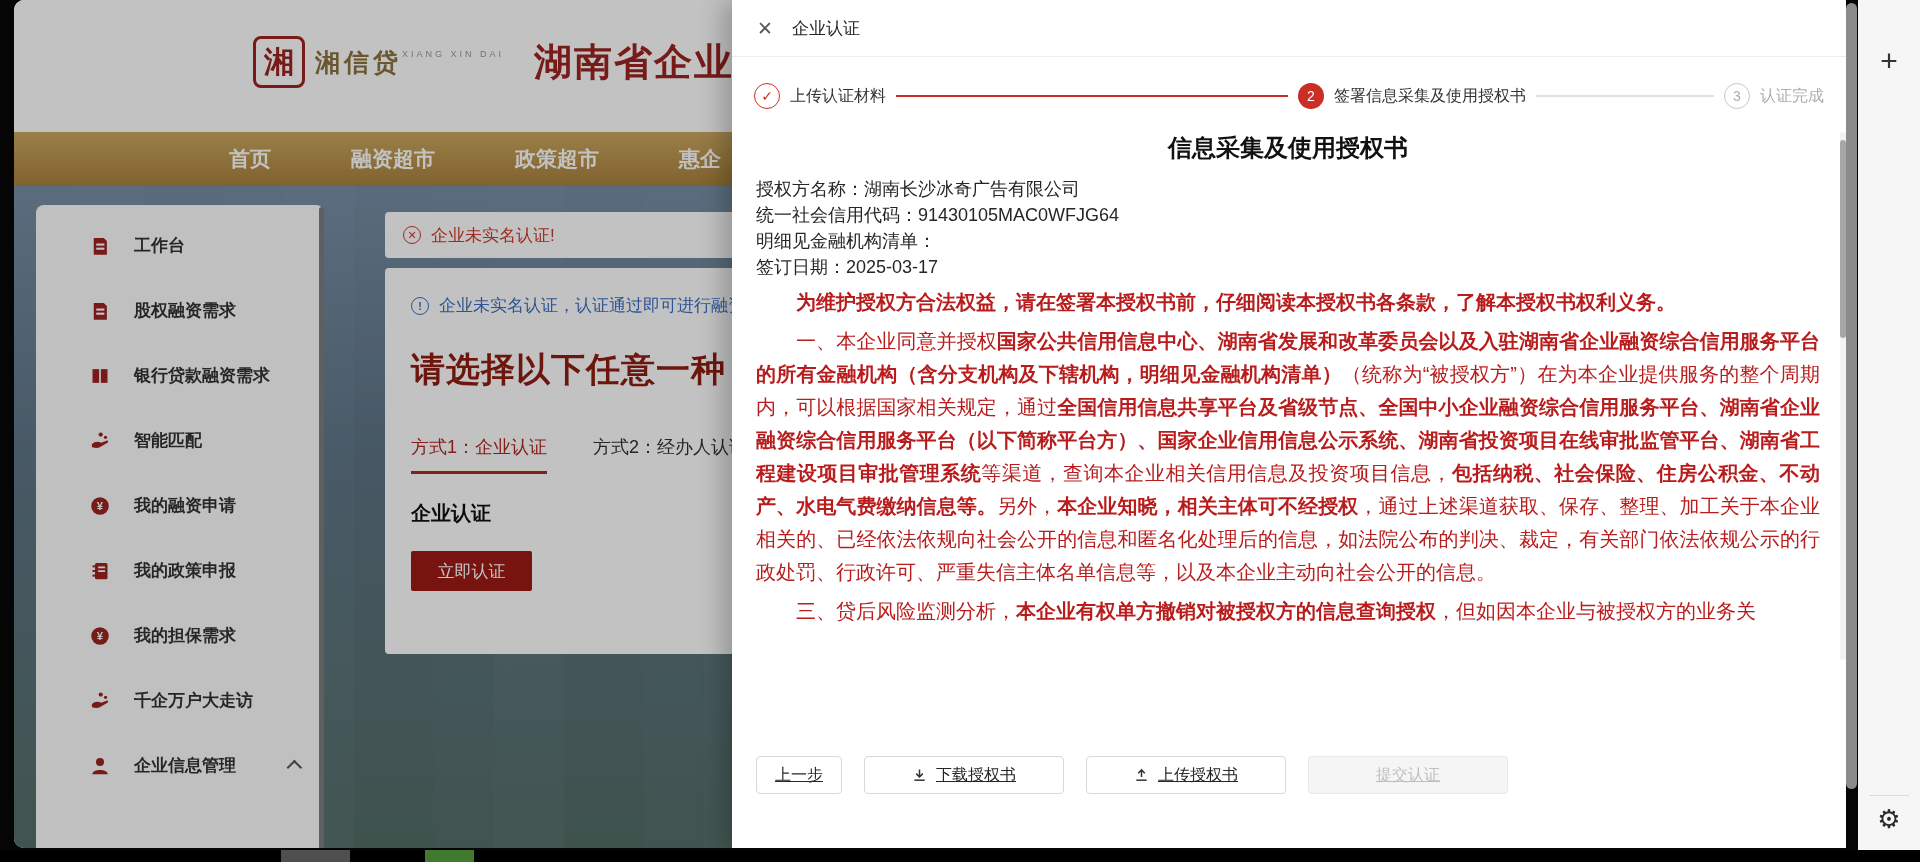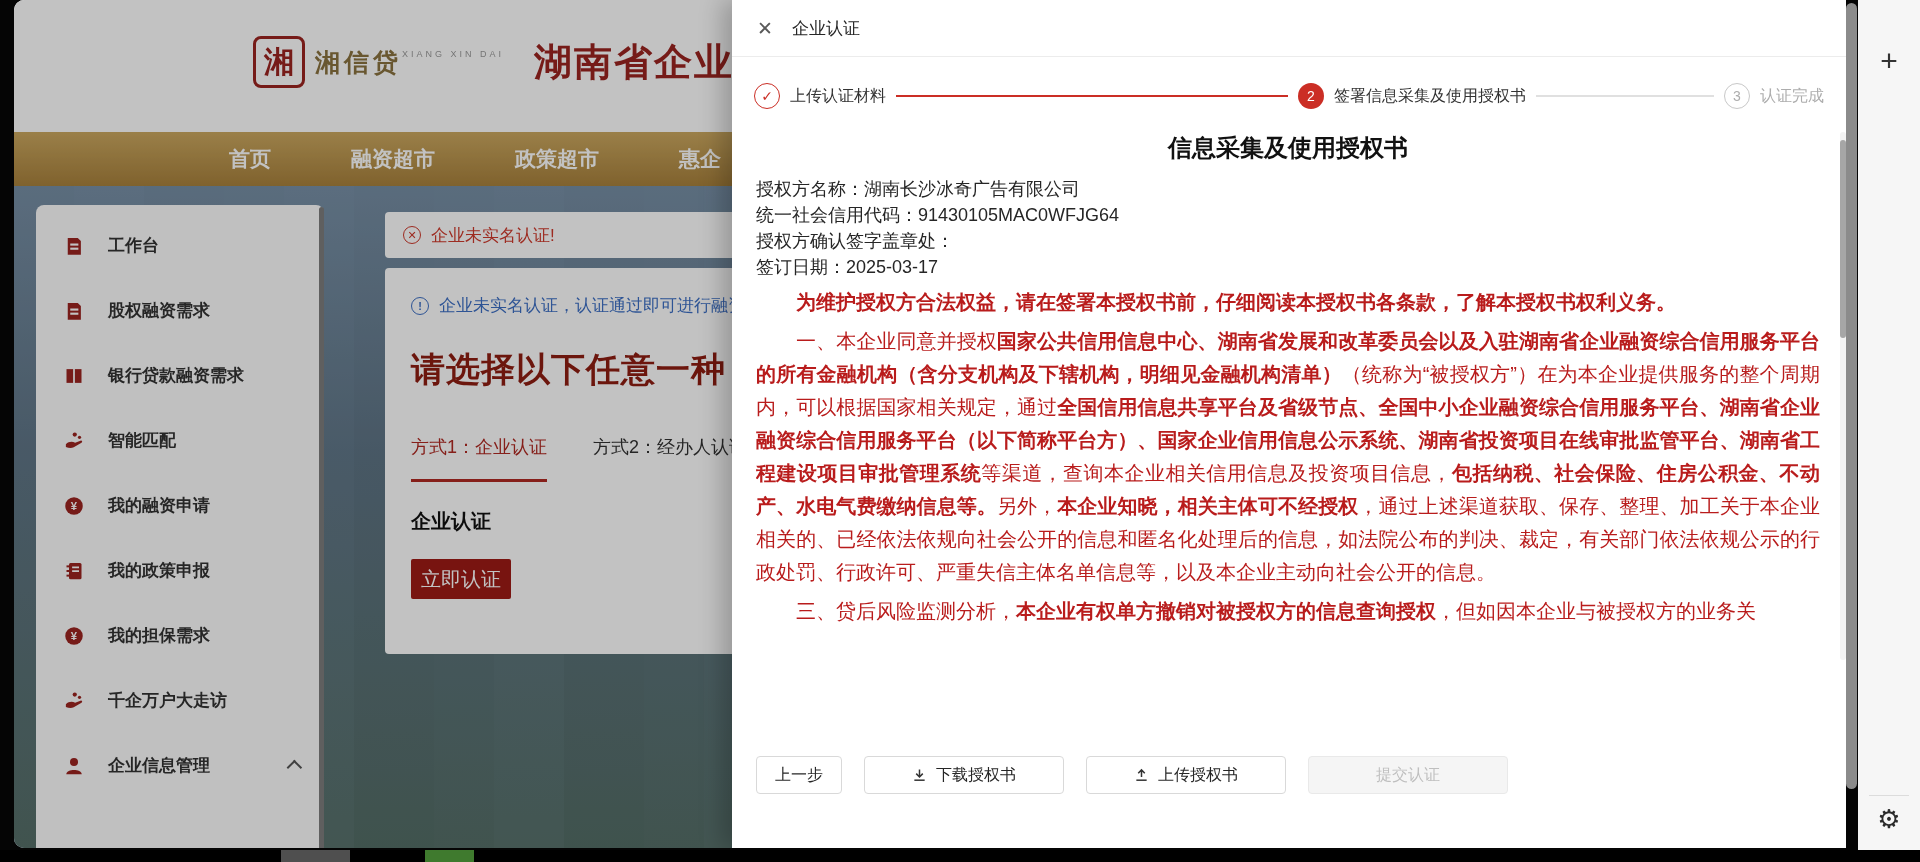--- a/index.html
+++ b/index.html
@@ -29,43 +29,43 @@
   
   .page-body{position:absolute;top:186px;left:0;right:0;height:662px;
     background:
       linear-gradient(180deg,rgba(122,146,168,.9),rgba(96,118,134,.85) 40%,rgba(84,110,96,.8)),
       repeating-linear-gradient(90deg,#5c718a 0 60px,#68809a 60px 130px,#54687e 130px 210px);}
 
   
   .sidebar{position:absolute;left:22px;top:19px;width:288px;height:700px;background:#fdfdfd;
            border-radius:8px 8px 0 0;}
   .sidebar::after{content:"";position:absolute;right:0;top:2px;bottom:2px;width:5px;background:#7d7d7d;border-radius:3px;}
-  .menu{padding-top:8px;}
+  .menu{padding-top:8px;margin-left:26px;}
   .menu-item{height:65px;display:flex;align-items:center;padding:0 22px 0 28px;cursor:pointer;}
   .menu-item .mi-icon{width:20px;height:20px;flex:0 0 20px;display:flex;}
   .menu-item .mi-label{margin-left:24px;font-size:17px;font-weight:700;color:#333;white-space:nowrap;}
   .caret-up{margin-left:auto;width:9px;height:9px;border-left:2px solid #555;border-top:2px solid #555;
             transform:rotate(45deg) translateY(3px);}
 
   
   .content{position:absolute;left:371px;top:26px;width:1000px;}
   .alert-bar{height:46px;background:#fff;border-radius:4px;display:flex;align-items:center;
              padding:0 18px;font-size:17px;color:#cf3a2c;}
   .circle-ico{width:18px;height:18px;border-radius:50%;display:flex;align-items:center;justify-content:center;
               font-size:11px;font-weight:700;margin-right:10px;box-sizing:border-box;}
   .ico-red{border:1.5px solid #cf3a2c;color:#cf3a2c;}
   .ico-blue{border:1.5px solid #3d6fc4;color:#3d6fc4;}
   .panel{margin-top:10px;background:#fff;border-radius:4px;padding:26px 26px 30px;height:330px;}
   .info-row{display:flex;align-items:center;font-size:17px;color:#3d6fc4;}
   .select-heading{margin:30px 0 0;font-size:34px;font-weight:800;color:#8f1d12;letter-spacing:1px;}
   .tabs{margin-top:42px;display:flex;gap:46px;font-size:18px;color:#333;}
-  .tab{padding-bottom:20px;cursor:pointer;white-space:nowrap;}
+  .tab{padding-bottom:12px;cursor:pointer;white-space:nowrap;}
   .tab.active{color:#b02a23;border-bottom:3px solid #b02a23;}
   .section-title{margin-top:26px;font-size:20px;font-weight:800;color:#111;}
-  .cta-btn{margin-top:24px;width:100px;height:40px;background:#9e1b16;color:#fff;font-size:20px;
+  .cta-btn{margin-top:24px;width:121px;height:40px;background:#9e1b16;color:#fff;font-size:17px;
            border:none;border-radius:2px;cursor:pointer;font-family:inherit;}
 
   .dim{position:absolute;inset:0;background:rgba(0,0,0,.24);}
 
   
   .modal{position:absolute;top:0;left:718px;right:0;bottom:0;background:#fff;
          box-shadow:-10px 0 22px rgba(0,0,0,.22);}
   .modal-head{height:56px;border-bottom:1px solid #ececec;display:flex;align-items:center;padding:0 25px;}
   .close-x{font-size:19px;color:#595959;cursor:pointer;line-height:1;}
   .modal-title{margin-left:19px;font-size:17px;color:#262626;}
@@ -88,21 +88,21 @@
   .para{font-size:20px;line-height:33px;text-indent:2em;text-align:justify;margin:6px 0 0;color:#b91c1c;}
   .para b{font-weight:800;}
   .hl{background:#e9e9e9;}
   .doc-scrolltrack{position:absolute;right:0;top:132px;width:6px;height:528px;background:#f3f3f3;border-radius:3px;}
   .doc-scrollthumb{position:absolute;left:0;top:8px;width:6px;height:198px;background:#a6a6a6;border-radius:3px;cursor:pointer;}
 
   
   .actions{position:absolute;left:24px;top:756px;display:flex;gap:22px;}
   .btn{height:38px;min-width:200px;border:1px solid #d9d9d9;background:#fff;border-radius:4px;
        font-size:16px;color:#262626;display:flex;align-items:center;justify-content:center;gap:9px;
-       cursor:pointer;font-family:inherit;padding:0 0;box-sizing:border-box;}
+       cursor:pointer;font-family:inherit;padding:0 0;box-sizing:border-box;text-decoration:underline;}
   .btn.small{min-width:86px;}
   .btn.disabled{background:#f5f5f5;border-color:#e9e9e9;color:#bfbfbf;cursor:default;}
   .btn svg{display:block;}
 
   
   .page-scrollbar{position:absolute;left:1846px;top:3px;width:11px;height:786px;background:#8b8b8b;border-radius:6px;cursor:pointer;}
   .right-rail{position:absolute;left:1858px;top:0;width:62px;height:862px;background:#f6f6f6;}
   .rail-plus{position:absolute;top:46px;left:0;right:0;text-align:center;font-size:30px;font-weight:300;color:#333;cursor:pointer;line-height:1;}
   .rail-divider{position:absolute;top:795px;left:11px;right:11px;height:1px;background:#dcdcdc;}
   .rail-gear{position:absolute;top:806px;left:0;right:0;text-align:center;font-size:26px;color:#2b2b2b;cursor:pointer;line-height:1;}
@@ -278,21 +278,21 @@
               <span class="s-circle">3</span>
               <span class="s-label">认证完成</span>
             </div>
           </div>
 
         <div class="doc">
           <div class="doc-title">信息采集及使用授权书</div>
           <div id="doc-fields">
               <div class="doc-field">授权方名称：湖南长沙冰奇广告有限公司</div>
               <div class="doc-field">统一社会信用代码：91430105MAC0WFJG64</div>
-              <div class="doc-field">授权方确认签字盖章处：</div>
+              <div class="doc-field">明细见金融机构清单：</div>
               <div class="doc-field">签订日期：2025-03-17</div>
             </div>
           <div id="doc-paras">
               <p class="para"><b>为维护授权方合法权益，请在签署本授权书前，仔细阅读本授权书各条款，了解本授权书权利义务。</b></p>
               <p class="para"><span>一、本企业同意并授权</span><b>国家公共信用信息中心、湖南省发展和改革委员会以及入驻湖南省企业融资综合信用服务平台的所有金融机构（含分支机构及下辖机构，明细见金融机构清单）</b><span>（统称为“被授权方”）在为本企业提供服务的整个周期内，可以根据国家相关规定，通过</span><b>全国信用信息共享平台及省级节点、全国中小企业融资综合信用服务平台、湖南省企业融资综合信用服务平台（以下简称平台方）、国家企业信用信息公示系统、湖南省投资项目在线审批监管平台、湖南省工程建设项目审批管理系统</b><span>等渠道，查询本企业相关信用信息及投资项目信息，</span><b>包括纳税、社会保险、住房公积金、不动产、水电气费缴纳信息等。</b><span>另外，</span><b>本企业知晓，相关主体可不经授权</b><span>，通过上述渠道获取、保存、整理、加工关于本企业相关的、已经依法依规向社会公开的信息和匿名化处理后的信息，如法院公布的判决、裁定，有关部门依法依规公示的行政处罚、行政许可、严重失信主体名单信息等，以及本企业主动向社会公开的信息。</span></p>
               <p class="para"><span>三、贷后风险监测分析，</span><b>本企业有权单方撤销对被授权方的信息查询授权</b><span>，但如因本企业与被授权方的业务关</span></p>
             </div>
         </div>
 
         <div class="doc-scrolltrack">

